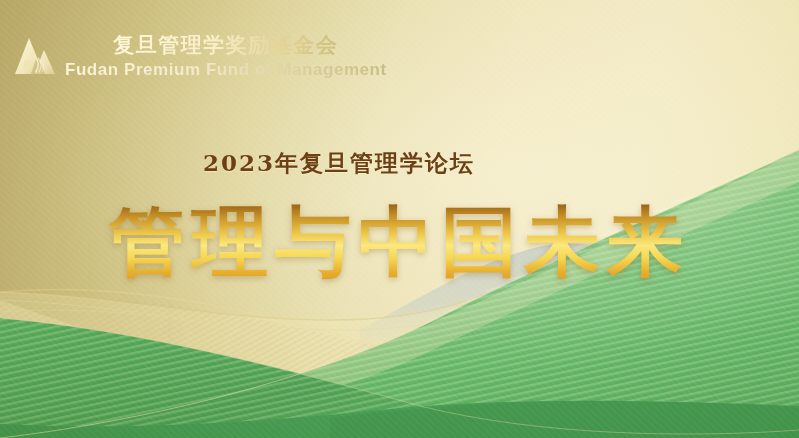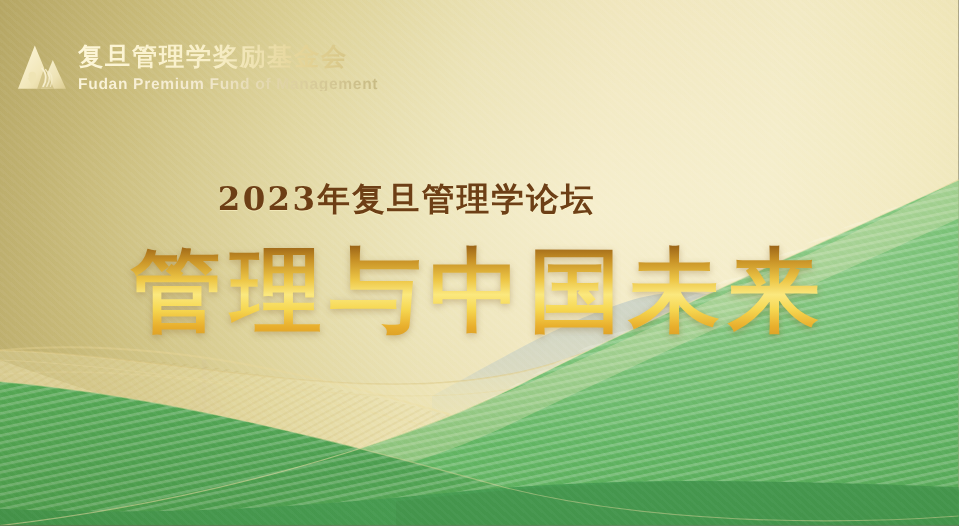--- a/index.html
+++ b/index.html
@@ -21,41 +21,41 @@
     position:absolute;inset:0;pointer-events:none;
     background:radial-gradient(130% 100% at 62% 40%,rgba(255,252,230,.45) 0%,rgba(255,250,220,.12) 45%,rgba(150,130,70,.18) 100%);
   }
 
   
   .scenery{position:absolute;left:0;top:0;width:799px;height:438px;}
 
   
   .logo{position:absolute;left:14px;top:34px;display:flex;align-items:center;gap:9px;}
   .logo-mark{width:42px;height:44px;flex:0 0 auto;}
-  .logo-text{display:flex;flex-direction:column;line-height:1;}
+  .logo-text{display:flex;flex-direction:column;line-height:1;align-items:center;}
   .logo-cn{
     font-family:"DejaVu Sans",sans-serif;
     font-size:21px;font-weight:700;letter-spacing:1.5px;
     background:linear-gradient(90deg,#fdf6d8 0%,#f8efc8 45%,#e2d193 78%,#cdbd7e 100%);
     -webkit-background-clip:text;background-clip:text;color:transparent;
     text-shadow:none;
   }
   .logo-en{
     margin-top:5px;
-    font-size:13px;font-weight:700;letter-spacing:.55px;
+    font-size:17px;font-weight:700;letter-spacing:.55px;
     background:linear-gradient(90deg,#fbf4da 0%,#f3ead0 40%,#ddd0a0 72%,#c8bb84 100%);
     -webkit-background-clip:text;background-clip:text;color:transparent;
   }
 
   
   .title-block{position:absolute;left:0;top:0;width:799px;text-align:center;}
   .year-line{
     position:absolute;top:148px;width:660px;
     font-family:"DejaVu Serif","Liberation Serif",serif;
-    font-size:27px;font-weight:700;letter-spacing:2px;
+    font-size:23px;font-weight:700;letter-spacing:2px;
     color:#6d3f16;
     text-shadow:0 1px 0 rgba(255,245,200,.55);
     padding-left:18px;box-sizing:border-box;
   }
   .main-line{
     position:absolute;top:192px;width:799px;
     font-family:"DejaVu Serif","Liberation Serif",serif;
     font-size:76px;font-weight:700;letter-spacing:7px;
     box-sizing:border-box;
     background:linear-gradient(180deg,

